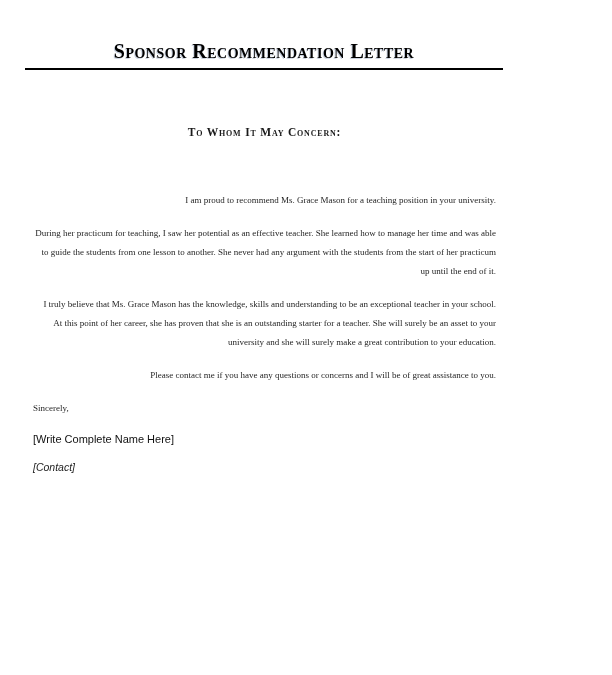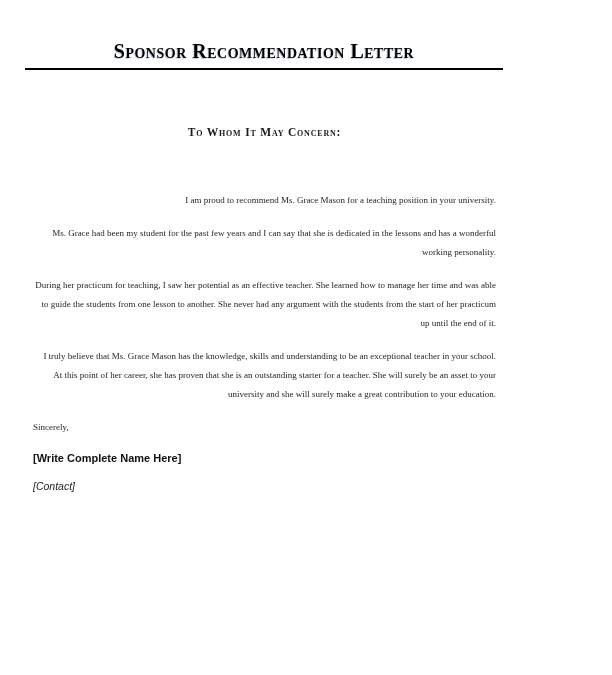--- a/index.html
+++ b/index.html
@@ -55,21 +55,21 @@
   .closing {
     font-size: 9px;
     line-height: 19px;
     margin-bottom: 14px;
     color: #1f1f1f;
   }
   .sig-name {
     font-family: "Liberation Sans", sans-serif;
     font-size: 11px;
     line-height: 14px;
-    font-weight: bold;
+    font-weight: normal;
     color: #111111;
     margin-top: 14px;
     margin-bottom: 14px;
   }
   .sig-contact {
     font-family: "Liberation Sans", sans-serif;
     font-size: 10.5px;
     line-height: 14px;
     color: #222222;
     margin-top: 14px;
@@ -84,23 +84,23 @@
   <div class="doc-header">
     <h1 class="doc-title">Sponsor Recommendation Letter</h1>
   </div>
 
   <div class="content">
 
     <p class="salutation">To Whom It May Concern:</p>
 
     <div class="body-text">
       <p>I am proud to recommend Ms. Grace Mason for a teaching position in your university.</p>
-      <p>Ms. Grace had been my student for the past few years and I can say that she is dedicated in the lessons and has a wonderful working personality.</p>
       <p>During her practicum for teaching, I saw her potential as an effective teacher. She learned how to manage her time and was able to guide the students from one lesson to another. She never had any argument with the students from the start of her practicum up until the end of it.</p>
       <p>I truly believe that Ms. Grace Mason has the knowledge, skills and understanding to be an exceptional teacher in your school. At this point of her career, she has proven that she is an outstanding starter for a teacher. She will surely be an asset to your university and she will surely make a great contribution to your education.</p>
+      <p>Please contact me if you have any questions or concerns and I will be of great assistance to you.</p>
     </div>
 
     <p class="closing">Sincerely,</p>
 
     <p class="sig-name">[Write Complete Name Here]</p>
 
     <p class="sig-contact">[Contact]</p>
 
   </div>
 

